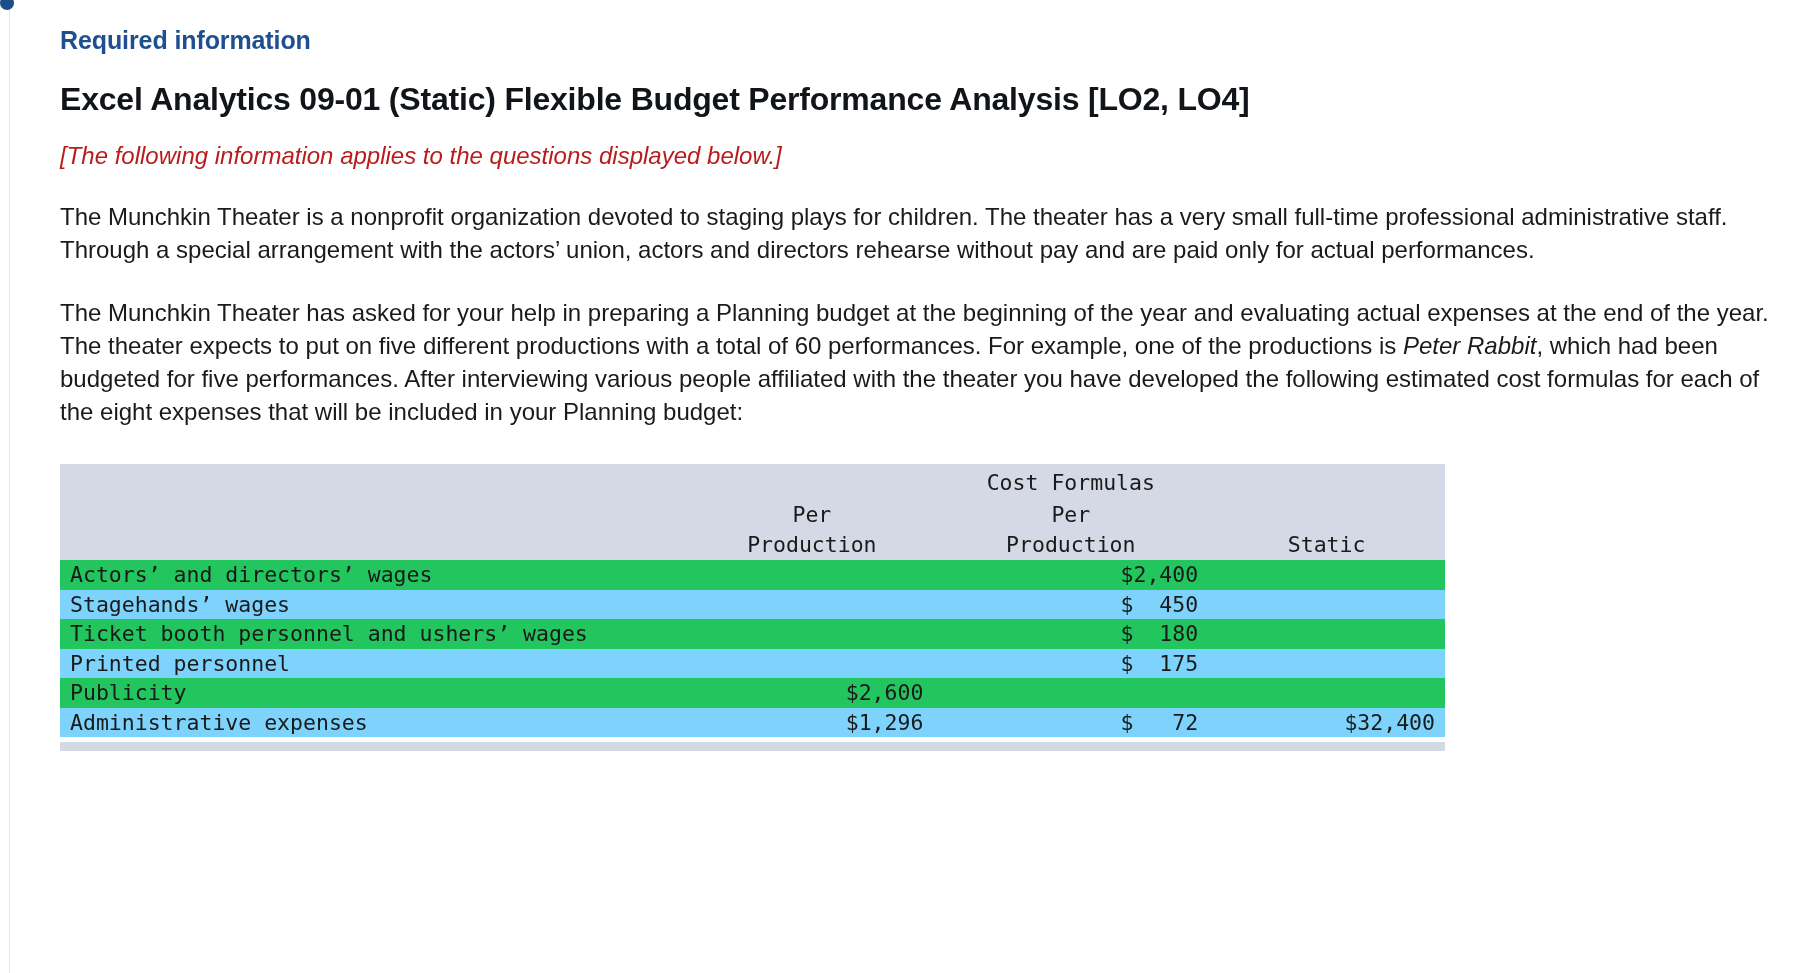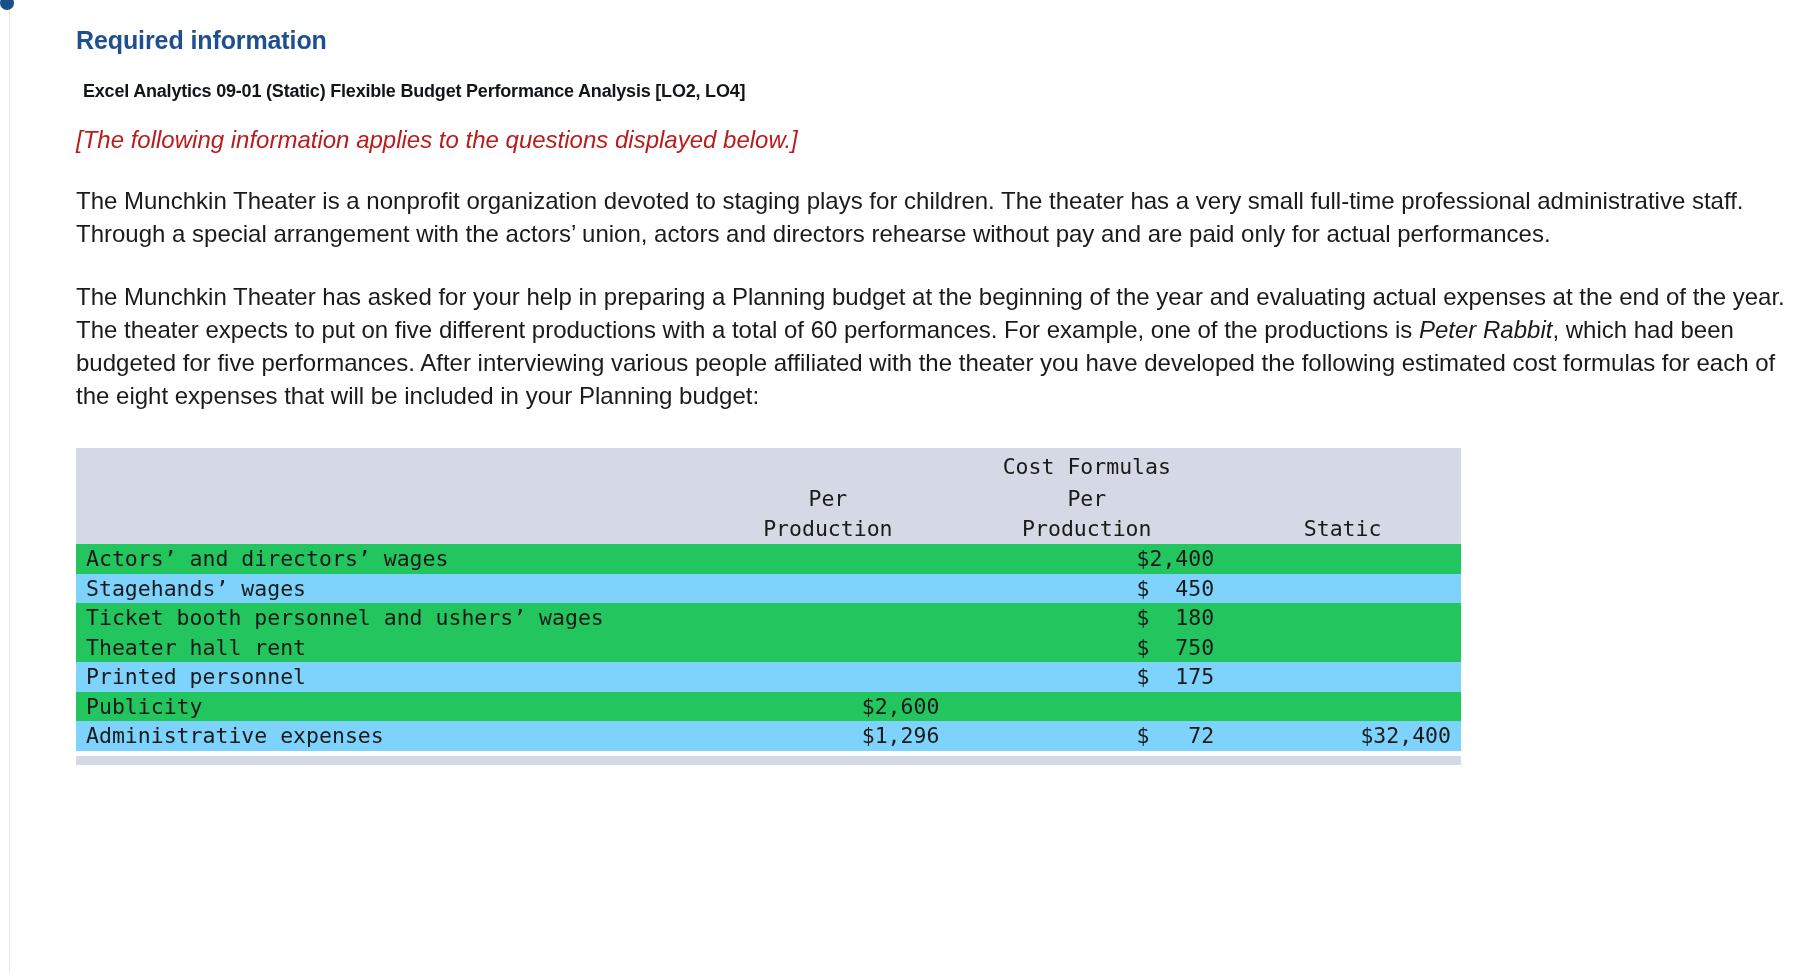--- a/index.html
+++ b/index.html
@@ -13,21 +13,21 @@
     overflow: hidden;
     font-family: "Liberation Sans", sans-serif;
     color: #1a1a1a;
   }
 
   .page {
     position: relative;
     width: 1820px;
     height: 973px;
     box-sizing: border-box;
-    padding: 14px 0 0 16px;
+    padding: 14px 0 0 0;
   }
 
   
   .left-edge {
     position: absolute;
     left: 0;
     top: 0;
     width: 9px;
     height: 973px;
     background: #ffffff;
@@ -51,23 +51,23 @@
   .required-info {
     color: #1d4f91;
     font-size: 25px;
     font-weight: bold;
     letter-spacing: -0.1px;
     margin: 12px 0 0 0;
   }
 
   .problem-title {
     color: #111418;
-    font-size: 18px;
+    font-size: 32px;
     font-weight: bold;
-    margin: 26px 0 0 7px;
+    margin: 26px 0 0 0;
     letter-spacing: -0.2px;
   }
 
   .applies-note {
     font-size: 24px;
     font-style: italic;
     margin: 24px 0 0 0;
     color: #b91c1c;
   }
 
@@ -187,26 +187,20 @@
             <td class="c-prod"></td>
             <td class="c-perf">$  450</td>
             <td class="c-fixed"></td>
           </tr>
           <tr class="plain">
             <td class="c-label">Ticket booth personnel and ushers’ wages</td>
             <td class="c-prod"></td>
             <td class="c-perf">$  180</td>
             <td class="c-fixed"></td>
           </tr>
-          <tr class="plain">
-            <td class="c-label">Theater hall rent</td>
-            <td class="c-prod"></td>
-            <td class="c-perf">$  750</td>
-            <td class="c-fixed"></td>
-          </tr>
           <tr class="shade">
             <td class="c-label">Printed personnel</td>
             <td class="c-prod"></td>
             <td class="c-perf">$  175</td>
             <td class="c-fixed"></td>
           </tr>
           <tr class="plain">
             <td class="c-label">Publicity</td>
             <td class="c-prod">$2,600</td>
             <td class="c-perf"></td>

